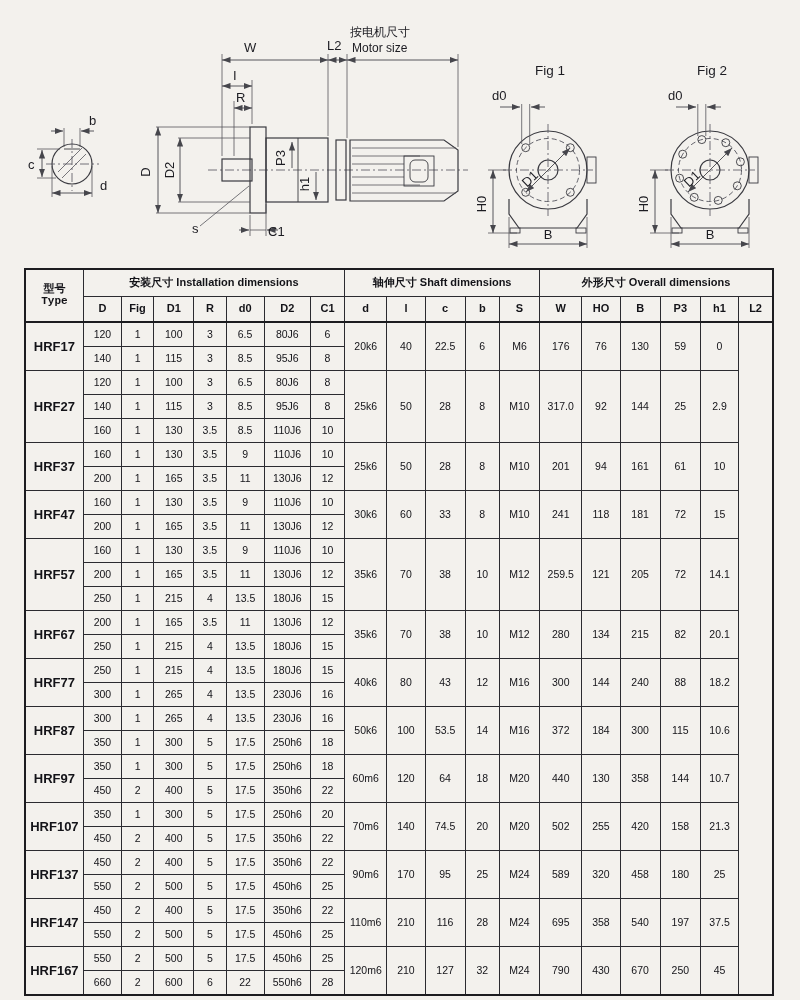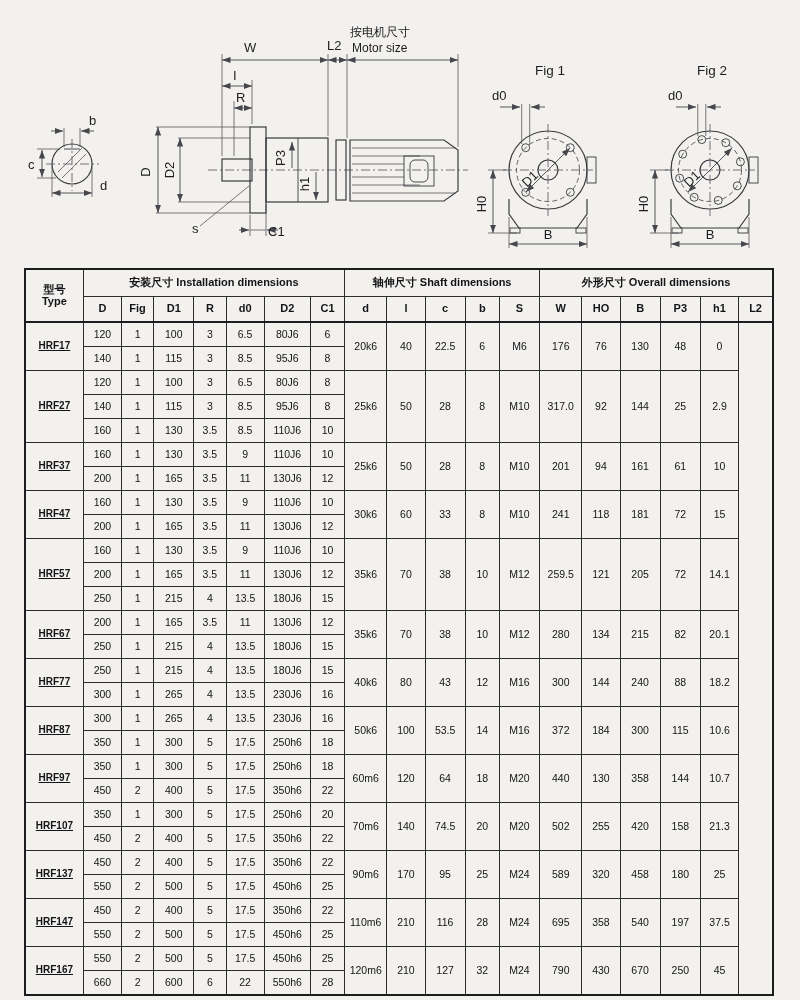--- a/index.html
+++ b/index.html
@@ -18,22 +18,22 @@
   #dims-table{position:absolute;left:24px;top:268px;width:750px;border-collapse:collapse;
      table-layout:fixed;font-size:10.5px;color:#131318;border:2.5px solid #1c1c20;}
   #dims-table th,#dims-table td{border:1px solid #2b2b30;text-align:center;vertical-align:middle;
      padding:0;overflow:hidden;line-height:1.05;}
   #dims-table thead th{font-weight:bold;font-size:11px;}
   #dims-table thead tr:first-child th{height:26px;}
   #dims-table thead tr:last-child th{height:24px;}
   #dims-table thead{border-bottom:2px solid #1c1c20;}
   #dims-table tbody td{height:23px;}
   tr.group-start td{border-top:2px solid #222226;}
-  td.type-cell{font-weight:bold;font-size:10px;text-decoration:underline;}
-  th.type-h{font-weight:bold;}
+  td.type-cell{font-weight:bold;font-size:13px;}
+  th.type-h{font-weight:bold;font-family:Liberation Mono, monospace;}
 </style>
 </head>
 <body>
 
 <div id="page">
 
 <svg id="drawing" width="800" height="266" viewBox="0 0 800 266">
   <defs>
     <marker id="ae" orient="auto" markerUnits="userSpaceOnUse" refX="8.5" refY="3.5" markerWidth="10" markerHeight="7">
       <path d="M0,0.4 L8.5,3.5 L0,6.6 Z" fill="#46464c"></path>
@@ -262,21 +262,21 @@
           <td>80J6</td>
           <td>6</td>
           <td rowspan="2">20k6</td>
           <td rowspan="2">40</td>
           <td rowspan="2">22.5</td>
           <td rowspan="2">6</td>
           <td rowspan="2">M6</td>
           <td rowspan="2">176</td>
           <td rowspan="2">76</td>
           <td rowspan="2">130</td>
-          <td rowspan="2">48</td>
+          <td rowspan="2">59</td>
           <td rowspan="2">0</td>
           <td rowspan="28"></td>
         </tr>
         <tr>
           <td>140</td>
           <td>1</td>
           <td>115</td>
           <td>3</td>
           <td>8.5</td>
           <td>95J6</td>

